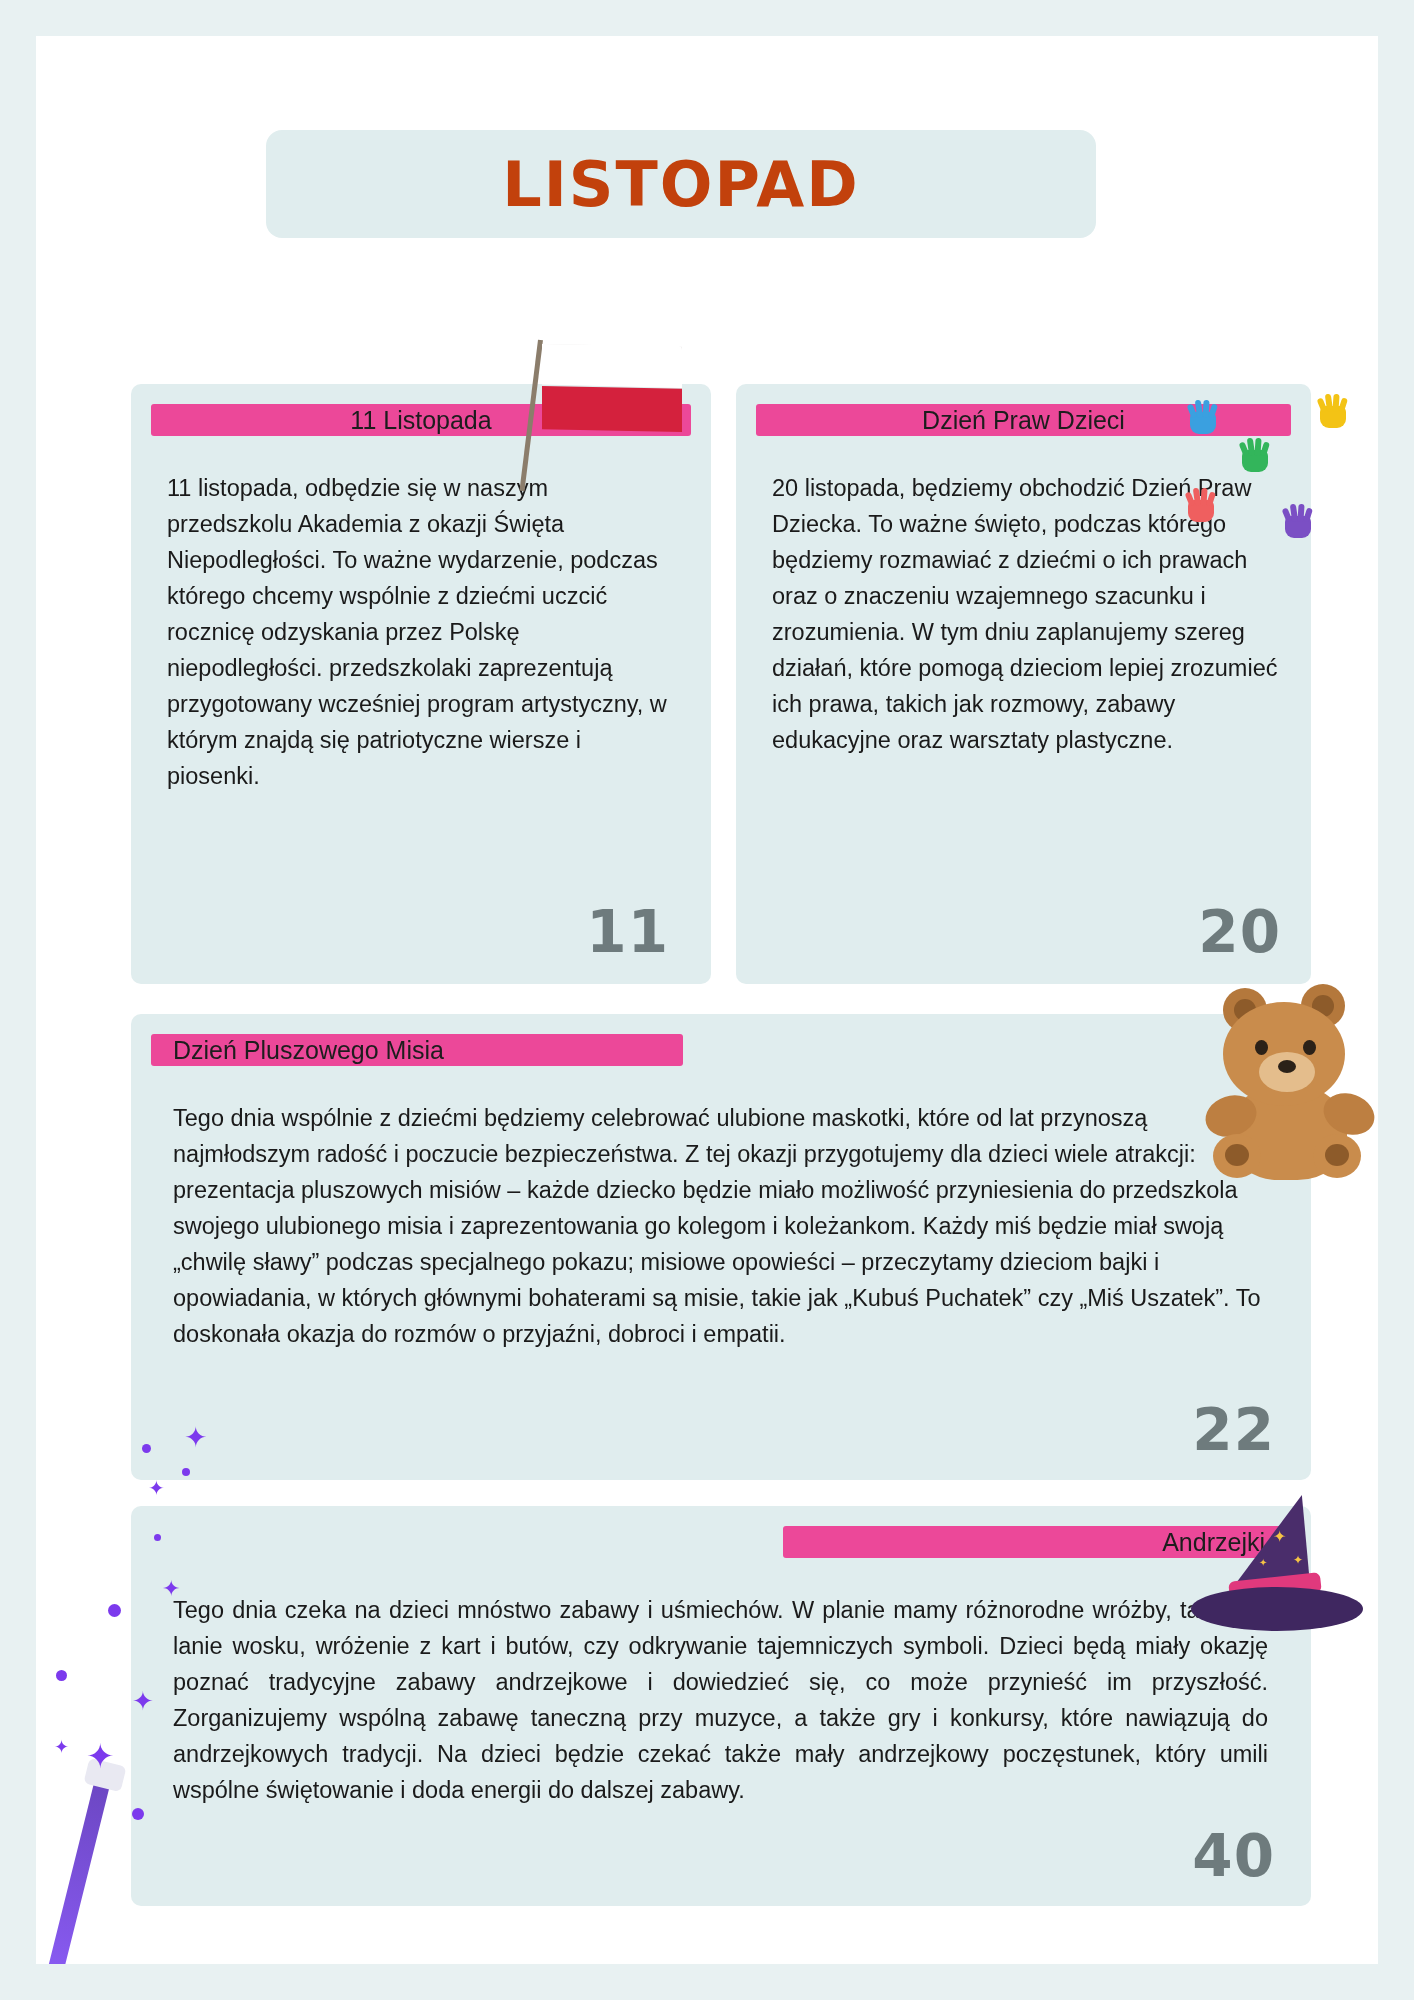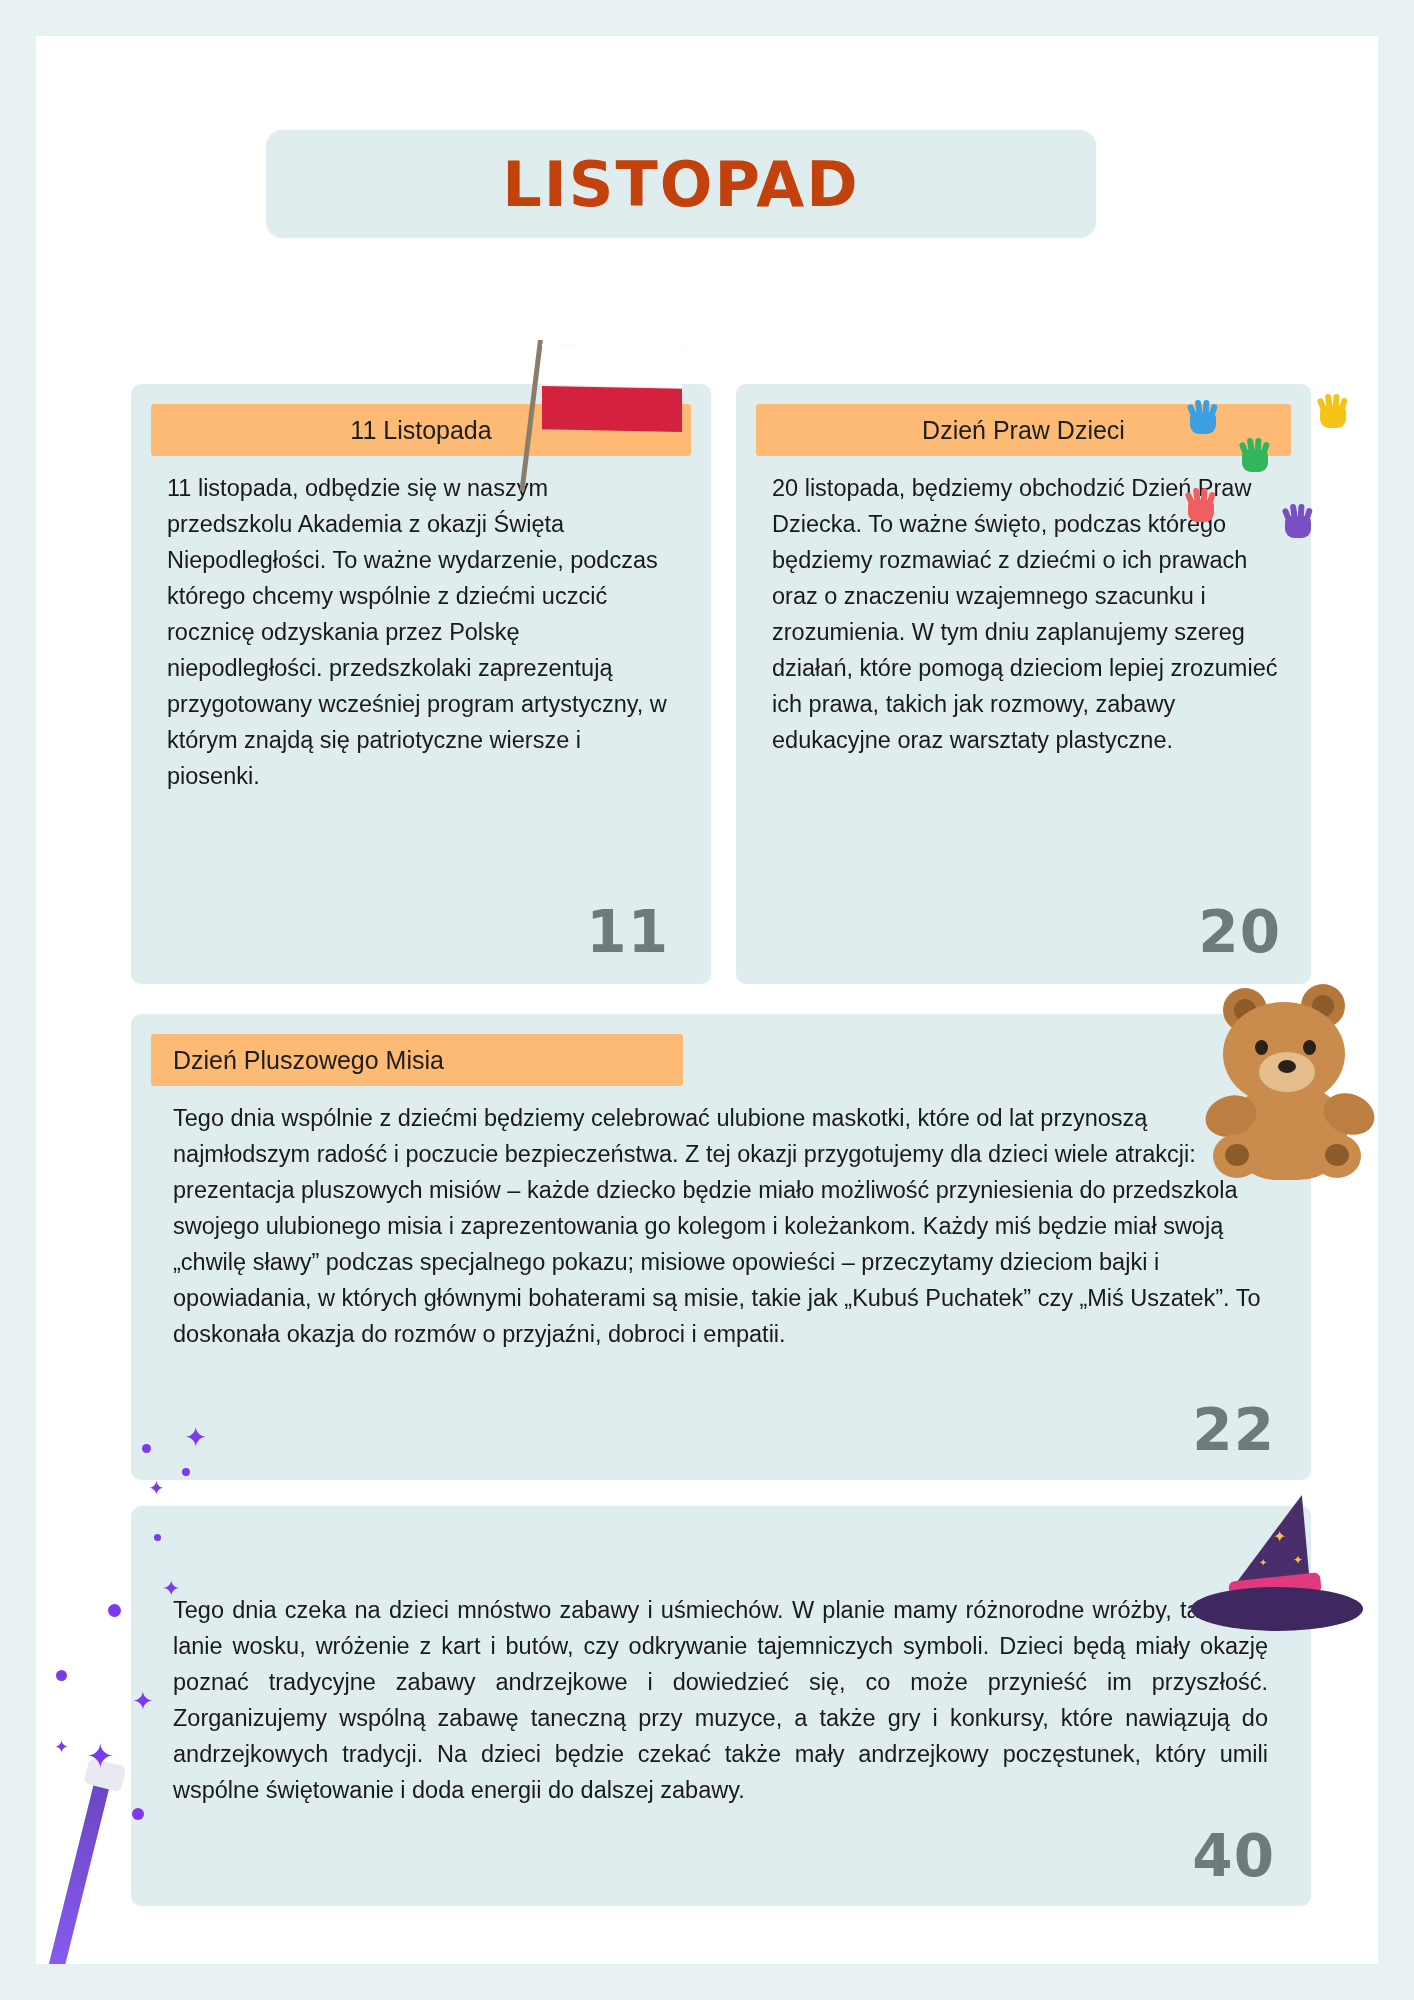--- a/index.html
+++ b/index.html
@@ -46,22 +46,22 @@
   }
 
   
   .card {
     position: absolute;
     background: #e0edee;
     border-radius: 10px;
   }
   .card-head {
     position: absolute;
-    background: #fdba74;
-    height: 52px;
+    background: #ec4899;
+    height: 32px;
     display: flex;
     align-items: center;
     border-radius: 3px;
   }
   .card-head span {
     font-size: 25px;
     color: #1d1d1d;
     font-family: "Liberation Sans", sans-serif;
   }
   .card-body {
@@ -235,20 +235,23 @@
     <div class="card-head">
       <span>Dzień Pluszowego Misia</span>
     </div>
     <div class="card-body">
       <p>Tego dnia wspólnie z dziećmi będziemy celebrować ulubione maskotki, które od lat przynoszą najmłodszym radość i poczucie bezpieczeństwa. Z tej okazji przygotujemy dla dzieci wiele atrakcji: prezentacja pluszowych misiów – każde dziecko będzie miało możliwość przyniesienia do przedszkola swojego ulubionego misia i zaprezentowania go kolegom i koleżankom. Każdy miś będzie miał swoją „chwilę sławy” podczas specjalnego pokazu; misiowe opowieści – przeczytamy dzieciom bajki i opowiadania, w których głównymi bohaterami są misie, takie jak „Kubuś Puchatek” czy „Miś Uszatek”. To doskonała okazja do rozmów o przyjaźni, dobroci i empatii.</p>
     </div>
     <div class="big-num">22</div>
   </div>
 
   <div class="card" id="card-30">
+    <div class="card-head">
+      <span>Andrzejki</span>
+    </div>
     <div class="card-body">
       <p>Tego dnia czeka na dzieci mnóstwo zabawy i uśmiechów. W planie mamy różnorodne wróżby, takie jak lanie wosku, wróżenie z kart i butów, czy odkrywanie tajemniczych symboli. Dzieci będą miały okazję poznać tradycyjne zabawy andrzejkowe i dowiedzieć się, co może przynieść im przyszłość. Zorganizujemy wspólną zabawę taneczną przy muzyce, a także gry i konkursy, które nawiązują do andrzejkowych tradycji. Na dzieci będzie czekać także mały andrzejkowy poczęstunek, który umili wspólne świętowanie i doda energii do dalszej zabawy.</p>
     </div>
     <div class="big-num">40</div>
   </div>
 
   <div class="deco" id="flag">
     <div class="pole"></div>
     <div class="cloth-w"></div>
     <div class="cloth-r"></div>

